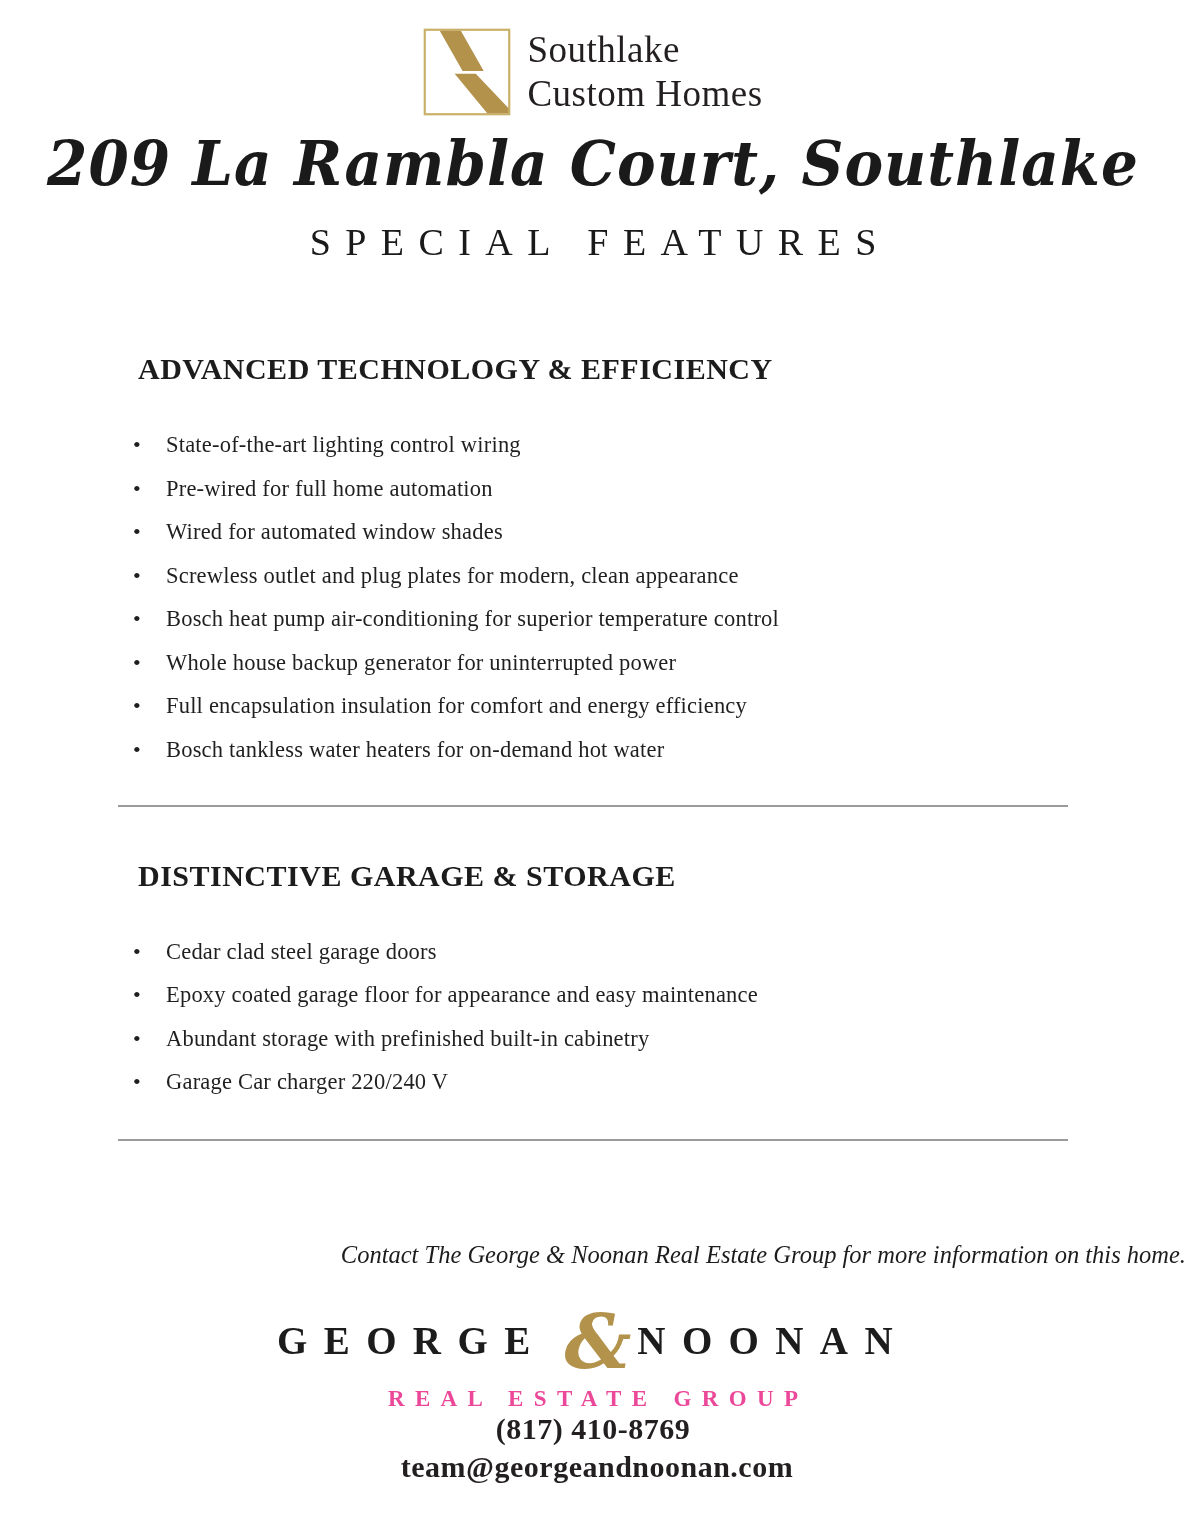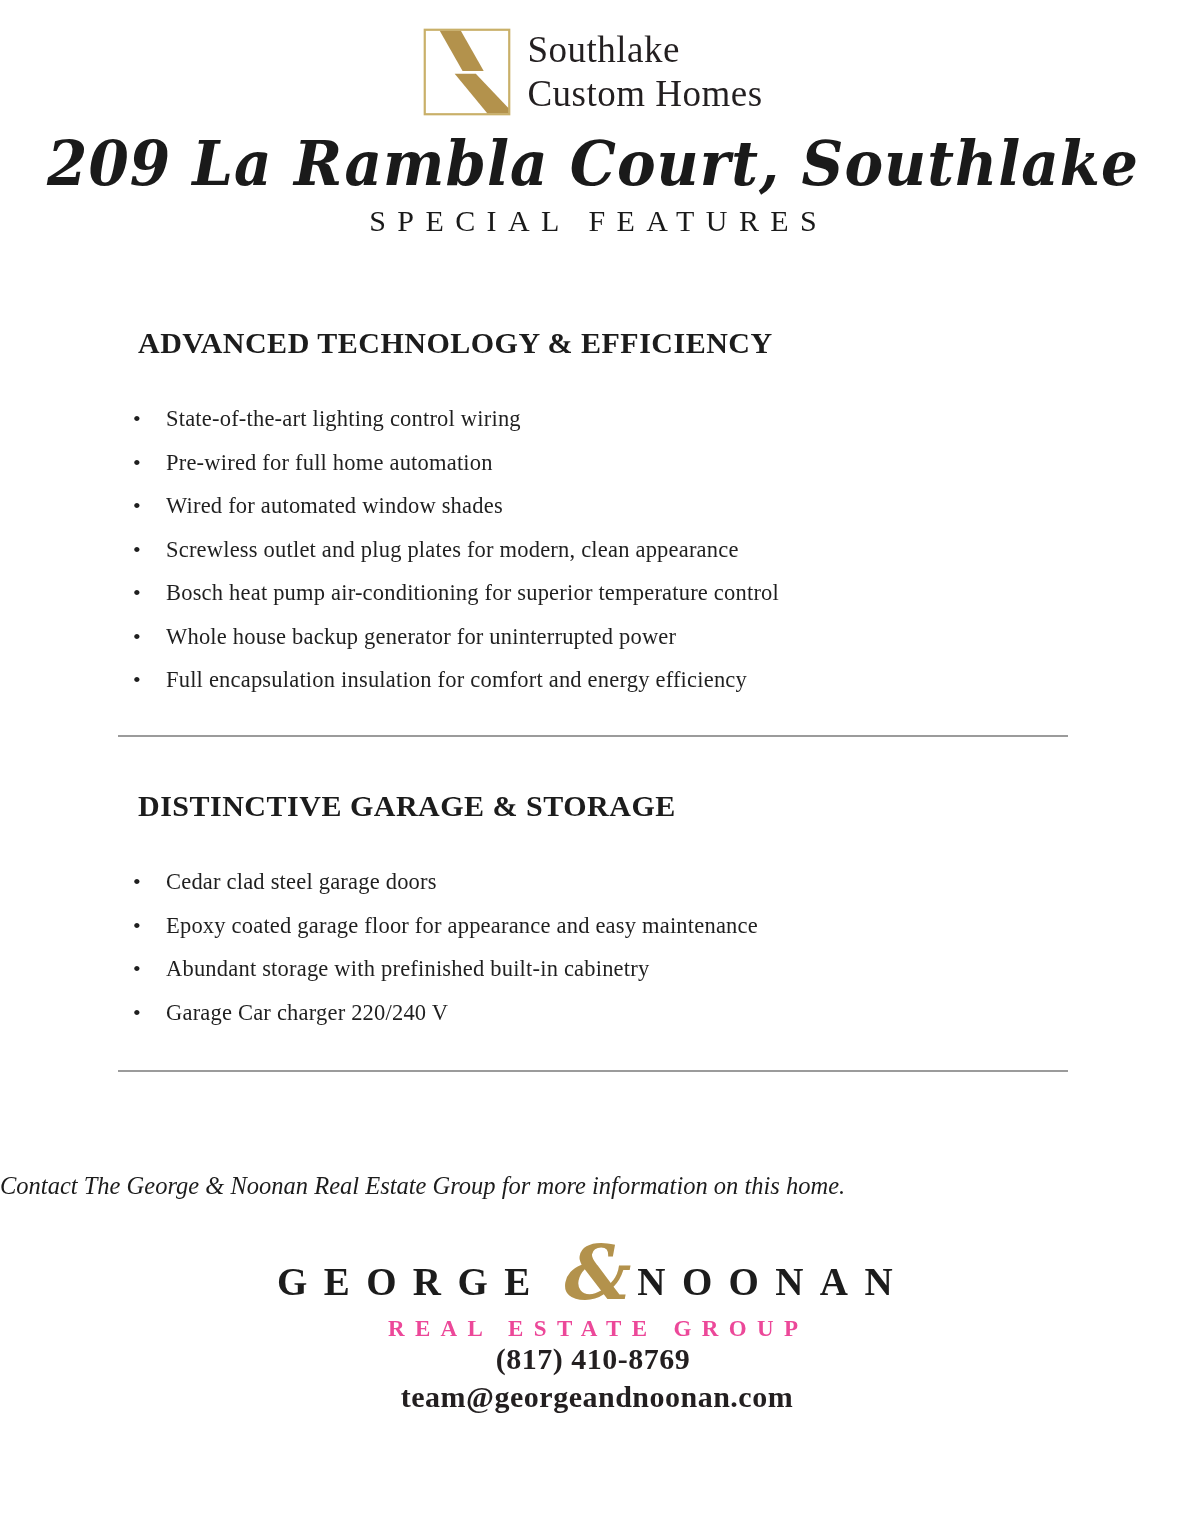--- a/index.html
+++ b/index.html
@@ -37,23 +37,23 @@
     text-align: center;
     font-family: "DejaVu Serif", serif;
     font-style: italic;
     font-weight: bold;
     font-size: 58px;
     letter-spacing: 1px;
     color: #1a1a1a;
     transform: scaleY(1.05);
   }
   .subtitle {
-    margin-top: 6px;
-    text-align: center;
-    font-size: 30px;
+    margin-top: 22px;
+    text-align: center;
+    font-size: 38px;
     letter-spacing: 0.38em;
     text-indent: 0.38em;
     color: #1a1a1a;
   }
   
   .content {
     width: 950px;
     margin: 0 auto;
   }
   .section-title {
@@ -88,34 +88,34 @@
   .divider {
     border: none;
     border-top: 2px solid #9b9b9b;
     margin: 0;
   }
   .divider-1 { margin-top: 42px; }
   .divider-2 { margin-top: 44px; }
   
   .contact-note {
     margin-top: 100px;
-    text-align: left;
+    text-align: right;
     font-style: italic;
     font-size: 24.5px;
     color: #1c1c1c;
   }
   .gn-logo { margin-top: 38px; text-align: center; }
   .gn-top {
     font-size: 39px;
     font-weight: bold;
     letter-spacing: 0.42em;
     color: #1c1c1c;
     display: flex;
     justify-content: center;
-    align-items: flex-end;
+    align-items: center;
   }
   .gn-amp {
     font-family: "DejaVu Serif", serif;
     font-style: italic;
     font-weight: bold;
     font-size: 74px;
     line-height: 0.9;
     margin: 0 6px 0 18px;
     letter-spacing: 0;
     position: relative;
@@ -169,20 +169,21 @@
     <section class="section-1">
       <h2 class="section-title">ADVANCED TECHNOLOGY &amp; EFFICIENCY</h2>
       <ul class="features">
         <li>State-of-the-art lighting control wiring</li>
         <li>Pre-wired for full home automation</li>
         <li>Wired for automated window shades</li>
         <li>Screwless outlet and plug plates for modern, clean appearance</li>
         <li>Bosch heat pump air-conditioning for superior temperature control</li>
         <li>Whole house backup generator for uninterrupted power</li>
         <li>Full encapsulation insulation for comfort and energy efficiency</li>
+        <li>Bosch tankless water heaters for on-demand hot water</li>
       </ul>
     </section>
 
     <hr class="divider divider-1">
 
     <section class="section-2">
       <h2 class="section-title">DISTINCTIVE GARAGE &amp; STORAGE</h2>
       <ul class="features">
         <li>Cedar clad steel garage doors</li>
         <li>Epoxy coated garage floor for appearance and easy maintenance</li>

